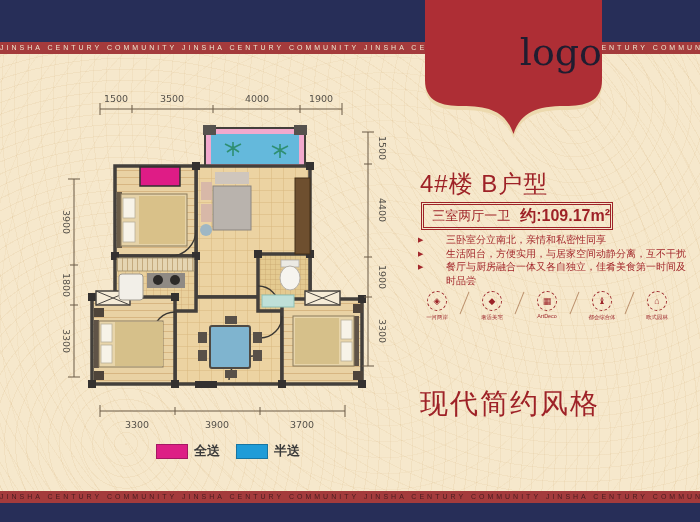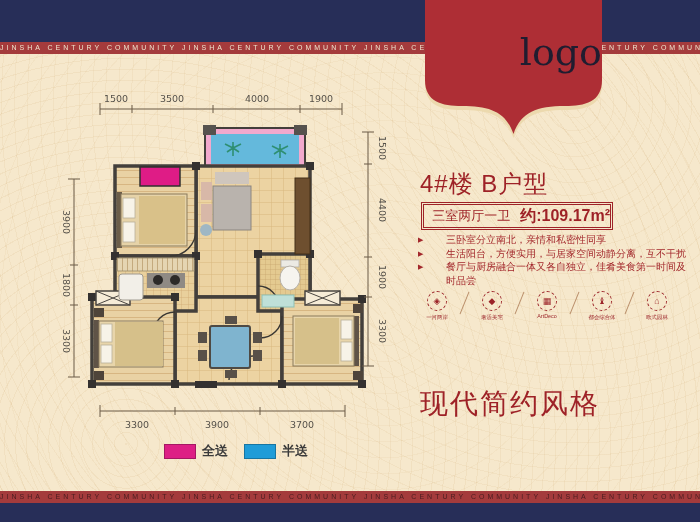--- a/index.html
+++ b/index.html
@@ -37,21 +37,21 @@
   .feat{width:42px;text-align:center;}
   .feat-circle{width:18px;height:18px;margin:0 auto;border:1px dashed #9b2328;border-radius:50%;
     display:flex;align-items:center;justify-content:center;font-size:9px;color:#9b2328;}
   .feat-label{margin-top:2px;font-size:6px;color:#9b2328;white-space:nowrap;transform:scale(.9);}
   .slash{width:13px;height:24px;position:relative;}
   .slash::before{content:"";position:absolute;left:6px;top:0;width:1px;height:24px;
     background:#b98e6a;transform:rotate(22deg);}
   .style-title{position:absolute;left:420px;top:344px;font-size:28px;font-weight:normal;color:#9e2227;letter-spacing:2px;margin-top:41px;}
   .style-sub{position:absolute;left:422px;top:376px;font-size:19px;color:#8a3f35;letter-spacing:3px;}
   
-  .legend{position:absolute;left:164px;top:442px;display:flex;align-items:center;gap:16px;}
+  .legend{position:absolute;left:156px;top:442px;display:flex;align-items:center;gap:16px;}
   .legend-item{display:flex;align-items:center;gap:6px;}
   .swatch{width:30px;height:13px;border:1px solid rgba(0,0,0,.25);}
   .swatch-full{background:#dd1f85;}
   .swatch-half{background:#1f9cd8;}
   .legend-label{font-size:13px;font-weight:bold;color:#3a3a3a;}
   
   .plan{position:absolute;left:55px;top:94px;width:335px;height:345px;}
   text.dim{font-family:"DejaVu Sans","Liberation Sans",sans-serif;font-size:9.5px;fill:#55514a;}
 </style>
 </head>

